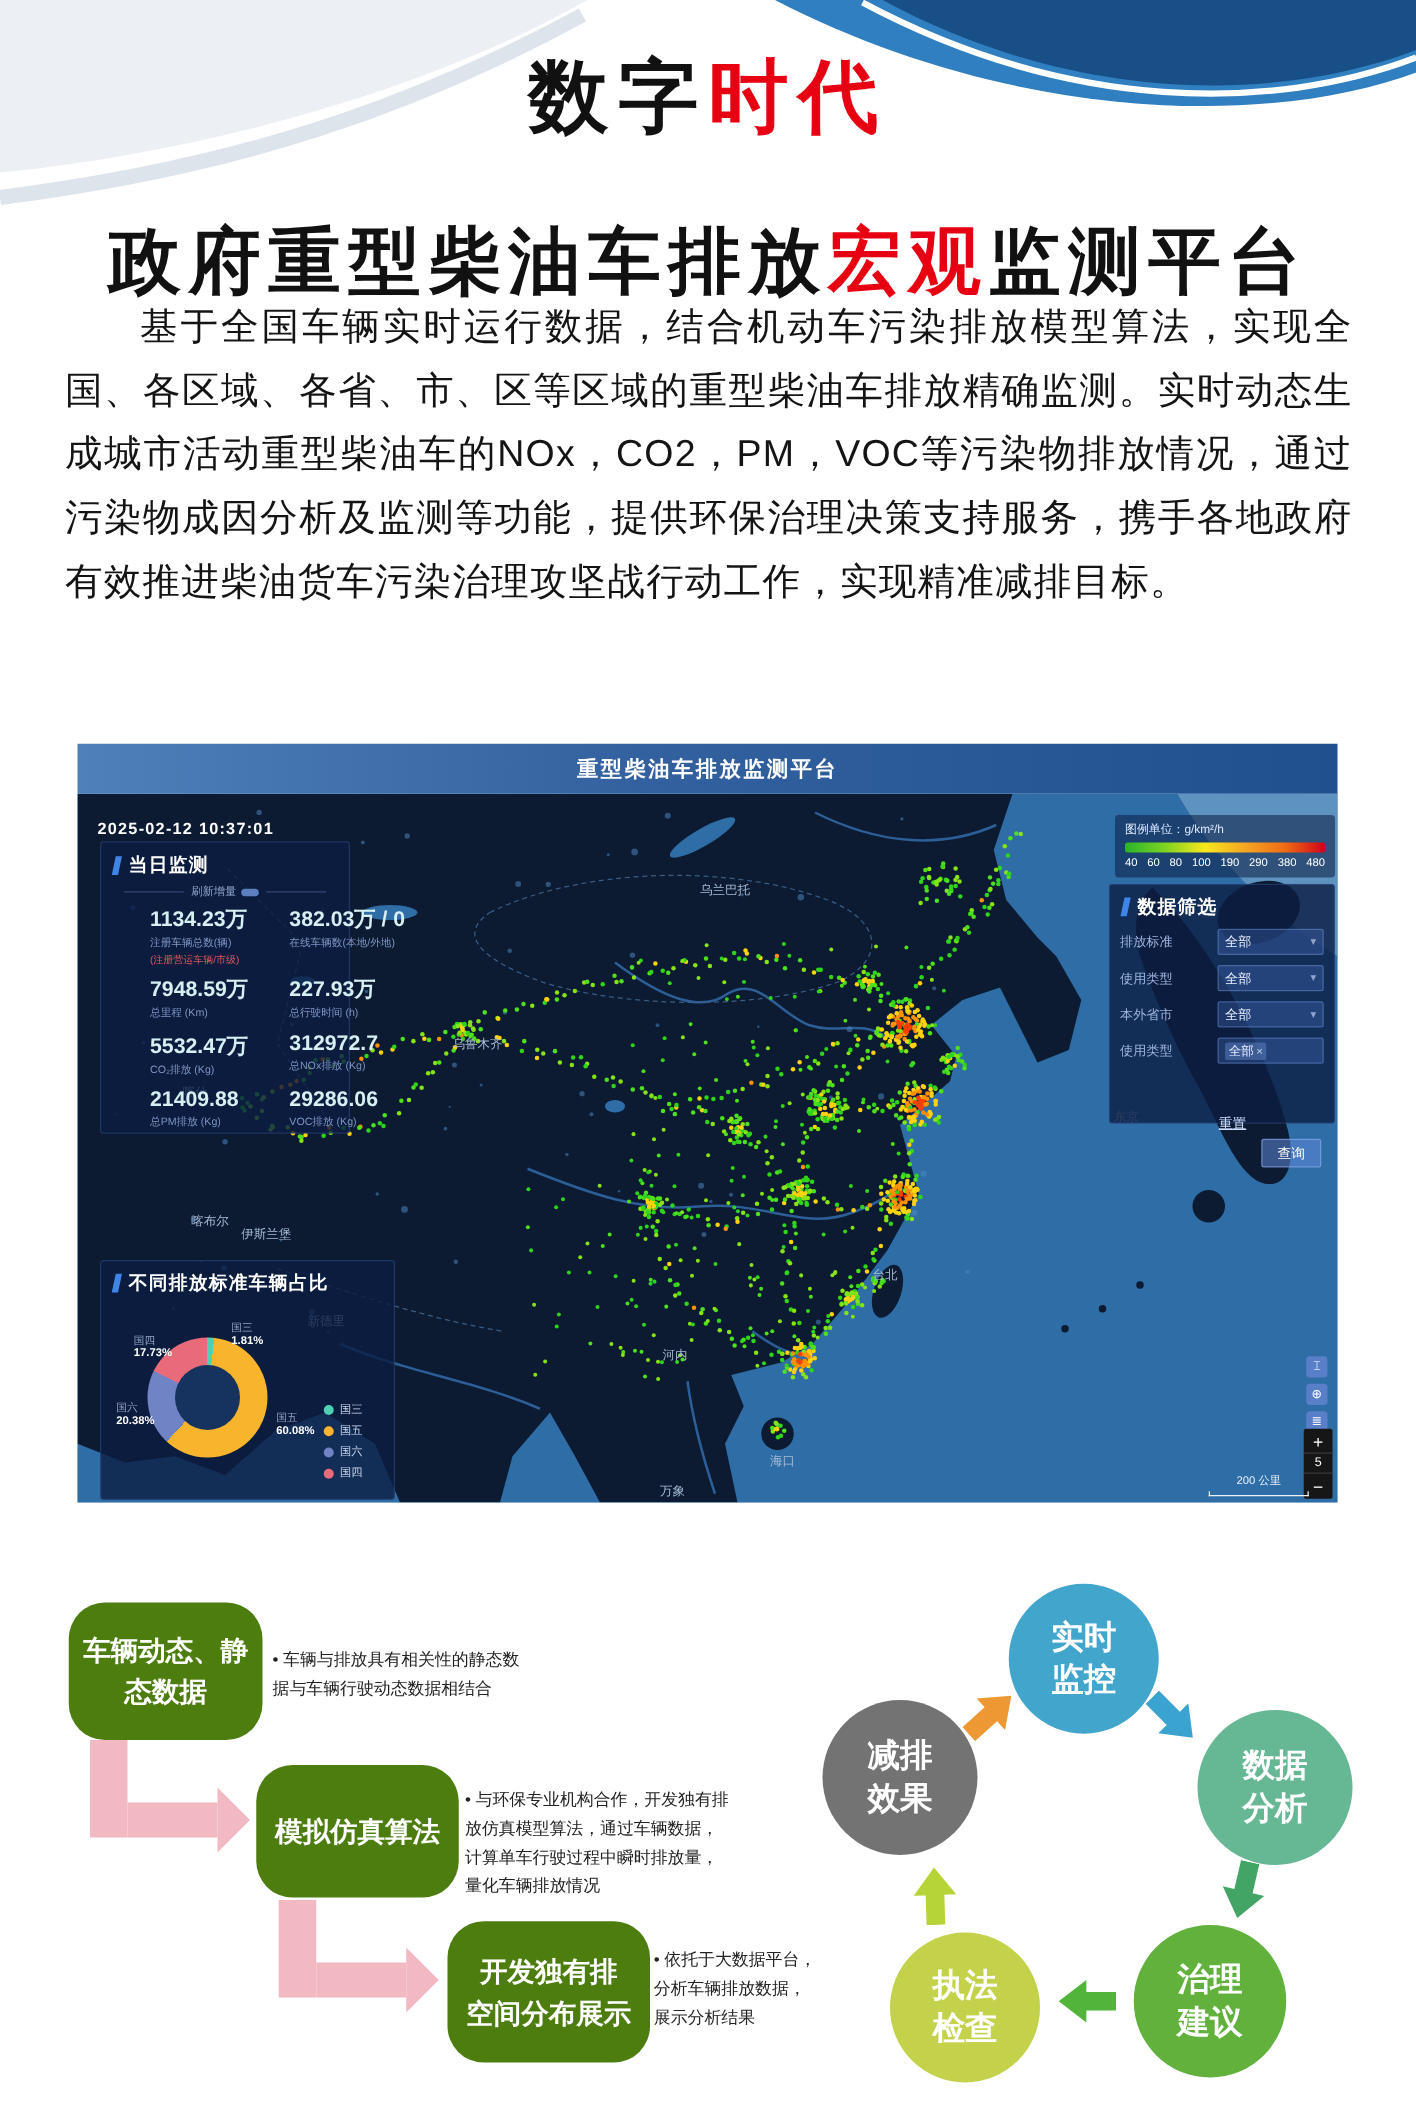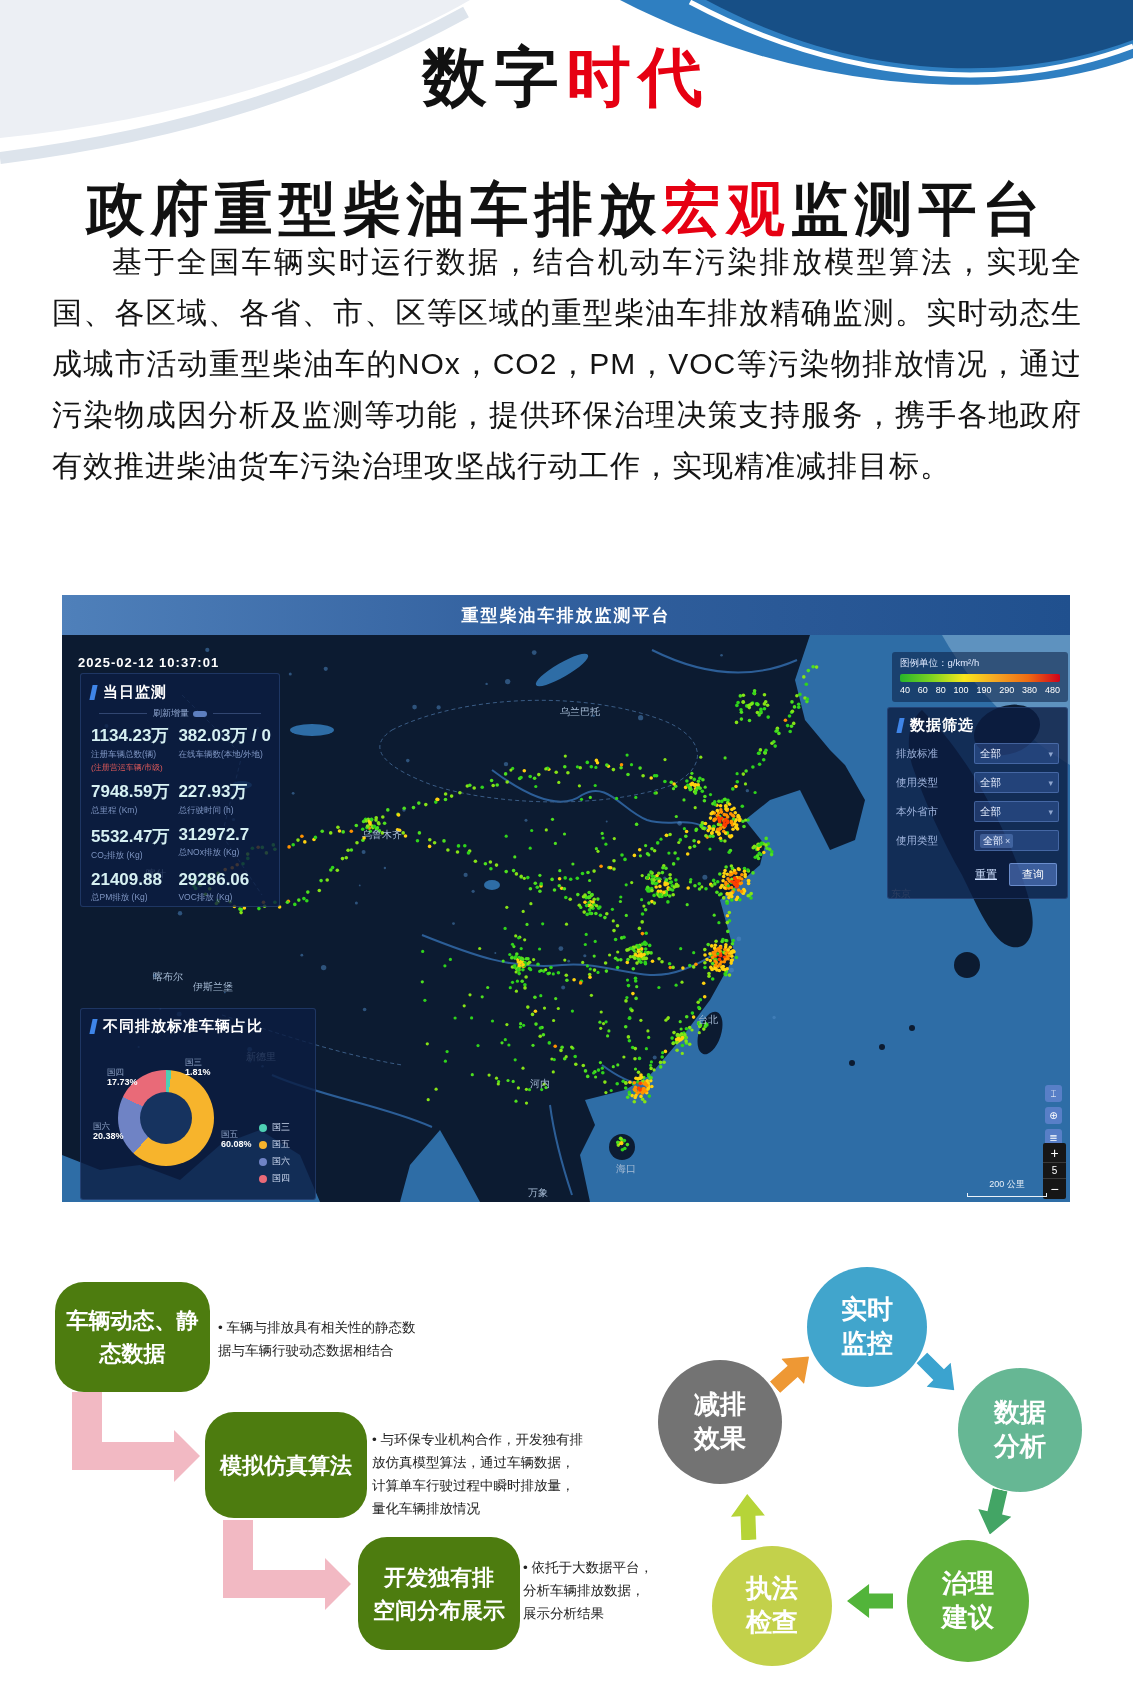--- a/index.html
+++ b/index.html
@@ -32,21 +32,21 @@
   .panel{position:absolute;background:rgba(11,29,66,0.80);border:1px solid rgba(90,130,210,0.25);border-radius:3px;}
   .ptitle{display:flex;align-items:center;color:#fff;font-size:15px;font-weight:bold;letter-spacing:1px;}
   .ptitle .bar{display:inline-block;width:5px;height:15px;background:#3f85e8;transform:skewX(-12deg);margin:0 7px 0 10px;}
 
   .monitor{left:18px;top:38px;width:200px;height:234px;}
   .monitor .ptitle{margin-top:9px;}
   .refresh-row{display:flex;align-items:center;margin:5px 12px 2px 12px;color:#8fa6cf;font-size:9px;}
   .refresh-row:before,.refresh-row:after{content:"";flex:1;border-top:1px solid rgba(120,150,210,.35);margin:0 6px;}
   .toggle-pill{width:14px;height:6px;border-radius:3px;background:#5d7fc0;margin-left:4px;}
   .stats{display:grid;grid-template-columns:1fr 1fr;padding:2px 8px 0 10px;column-gap:4px;}
-  .stat{margin-bottom:7px;min-height:38px;}
+  .stat{margin-bottom:7px;min-height:38px;margin-left:29px;}
   .sv{color:#d6f0f2;font-size:17px;font-weight:bold;white-space:nowrap;}
   .sl{color:#7e95c2;font-size:8.5px;margin-top:2px;white-space:nowrap;}
   .sn{color:#e05a5a;font-size:8px;margin-top:1px;white-space:nowrap;}
 
   .legendbox{position:absolute;left:830px;top:17px;width:176px;height:50px;
              background:rgba(11,29,66,0.55);border-radius:3px;padding:5px 8px;}
   .legend-unit{color:#dfe9ff;font-size:9.5px;}
   .legend-grad{height:8px;margin-top:4px;border-radius:2px;
       background:linear-gradient(90deg,#27b52b,#7ed321,#f8e71c,#f5a623,#ef6c13,#d0021b);}
   .legend-ticks{display:flex;justify-content:space-between;color:#fff;font-size:9px;margin-top:3px;}
@@ -56,21 +56,21 @@
   .frow{display:flex;align-items:center;margin:8px 8px 0 8px;gap:26px;}
   .flabel{color:#9fb4dd;font-size:10.5px;width:52px;}
   .fselect{flex:1;height:21px;background:rgba(70,110,190,0.35);border:1px solid rgba(120,160,230,.4);
            border-radius:2px;color:#e6eeff;font-size:10.5px;display:flex;align-items:center;padding:0 5px;}
   .fselect .chev{margin-left:auto;color:#8fa6cf;font-size:9px;}
   .ftag{background:rgba(120,160,230,.35);border-radius:2px;padding:0 3px;font-size:10px;display:flex;align-items:center;gap:2px;}
   .ftag .x{font-size:9px;color:#cdd9f2;}
   .fbuttons{display:flex;justify-content:flex-end;align-items:center;gap:12px;margin:12px 10px 0 0;}
   .btn-reset{color:#cfe0ff;font-size:11px;text-decoration:underline;}
   .btn-query{background:rgba(95,135,215,.55);border:1px solid rgba(140,175,240,.6);border-radius:2px;
-             color:#fff;font-size:11px;padding:3px 12px;}
+             color:#fff;font-size:11px;padding:3px 12px;margin-top:48px;}
 
   .donutp{left:18px;top:373px;width:236px;height:192px;}
   .donutp .ptitle{margin-top:8px;}
   .donut{position:absolute;left:37px;top:61px;width:96px;height:96px;border-radius:50%;}
   .donut-hole{position:absolute;left:59px;top:83px;width:52px;height:52px;border-radius:50%;background:#16335f;}
   .callout{position:absolute;font-size:8.5px;line-height:10px;}
   .callout .cn{color:#8fa4c8;}
   .callout .cp{color:#fff;font-weight:bold;font-size:9px;}
   .dlegend{position:absolute;left:178px;top:112px;}
   .dlegend .li{display:flex;align-items:center;margin-bottom:4px;}

